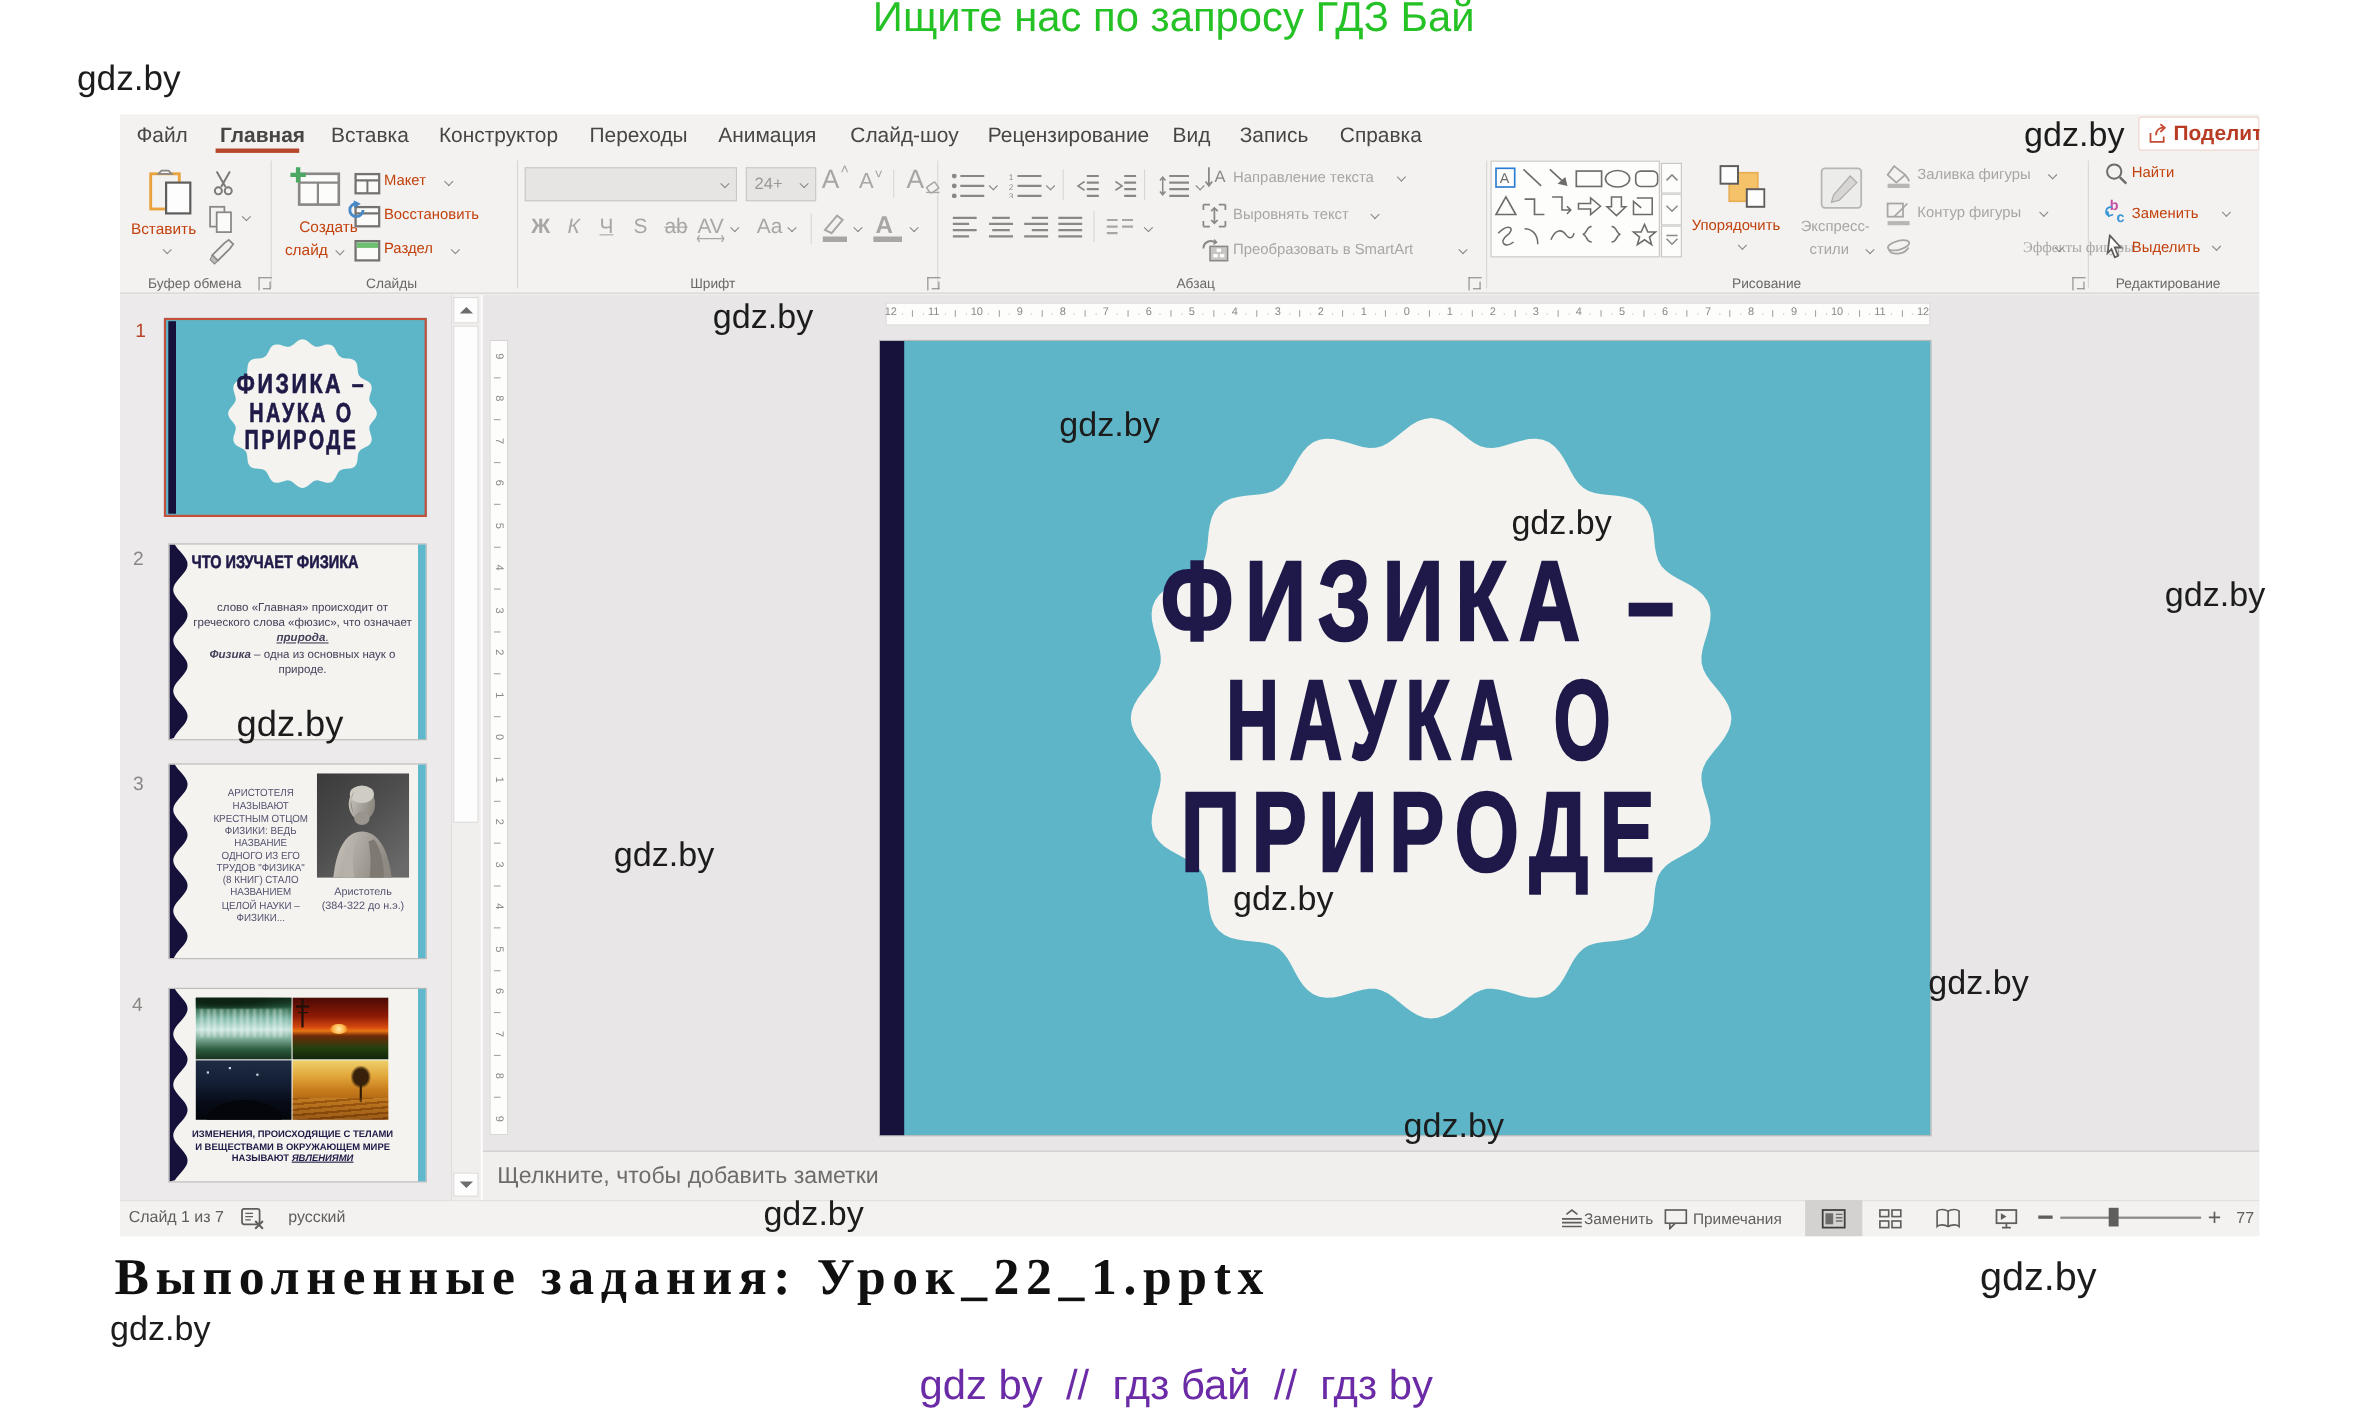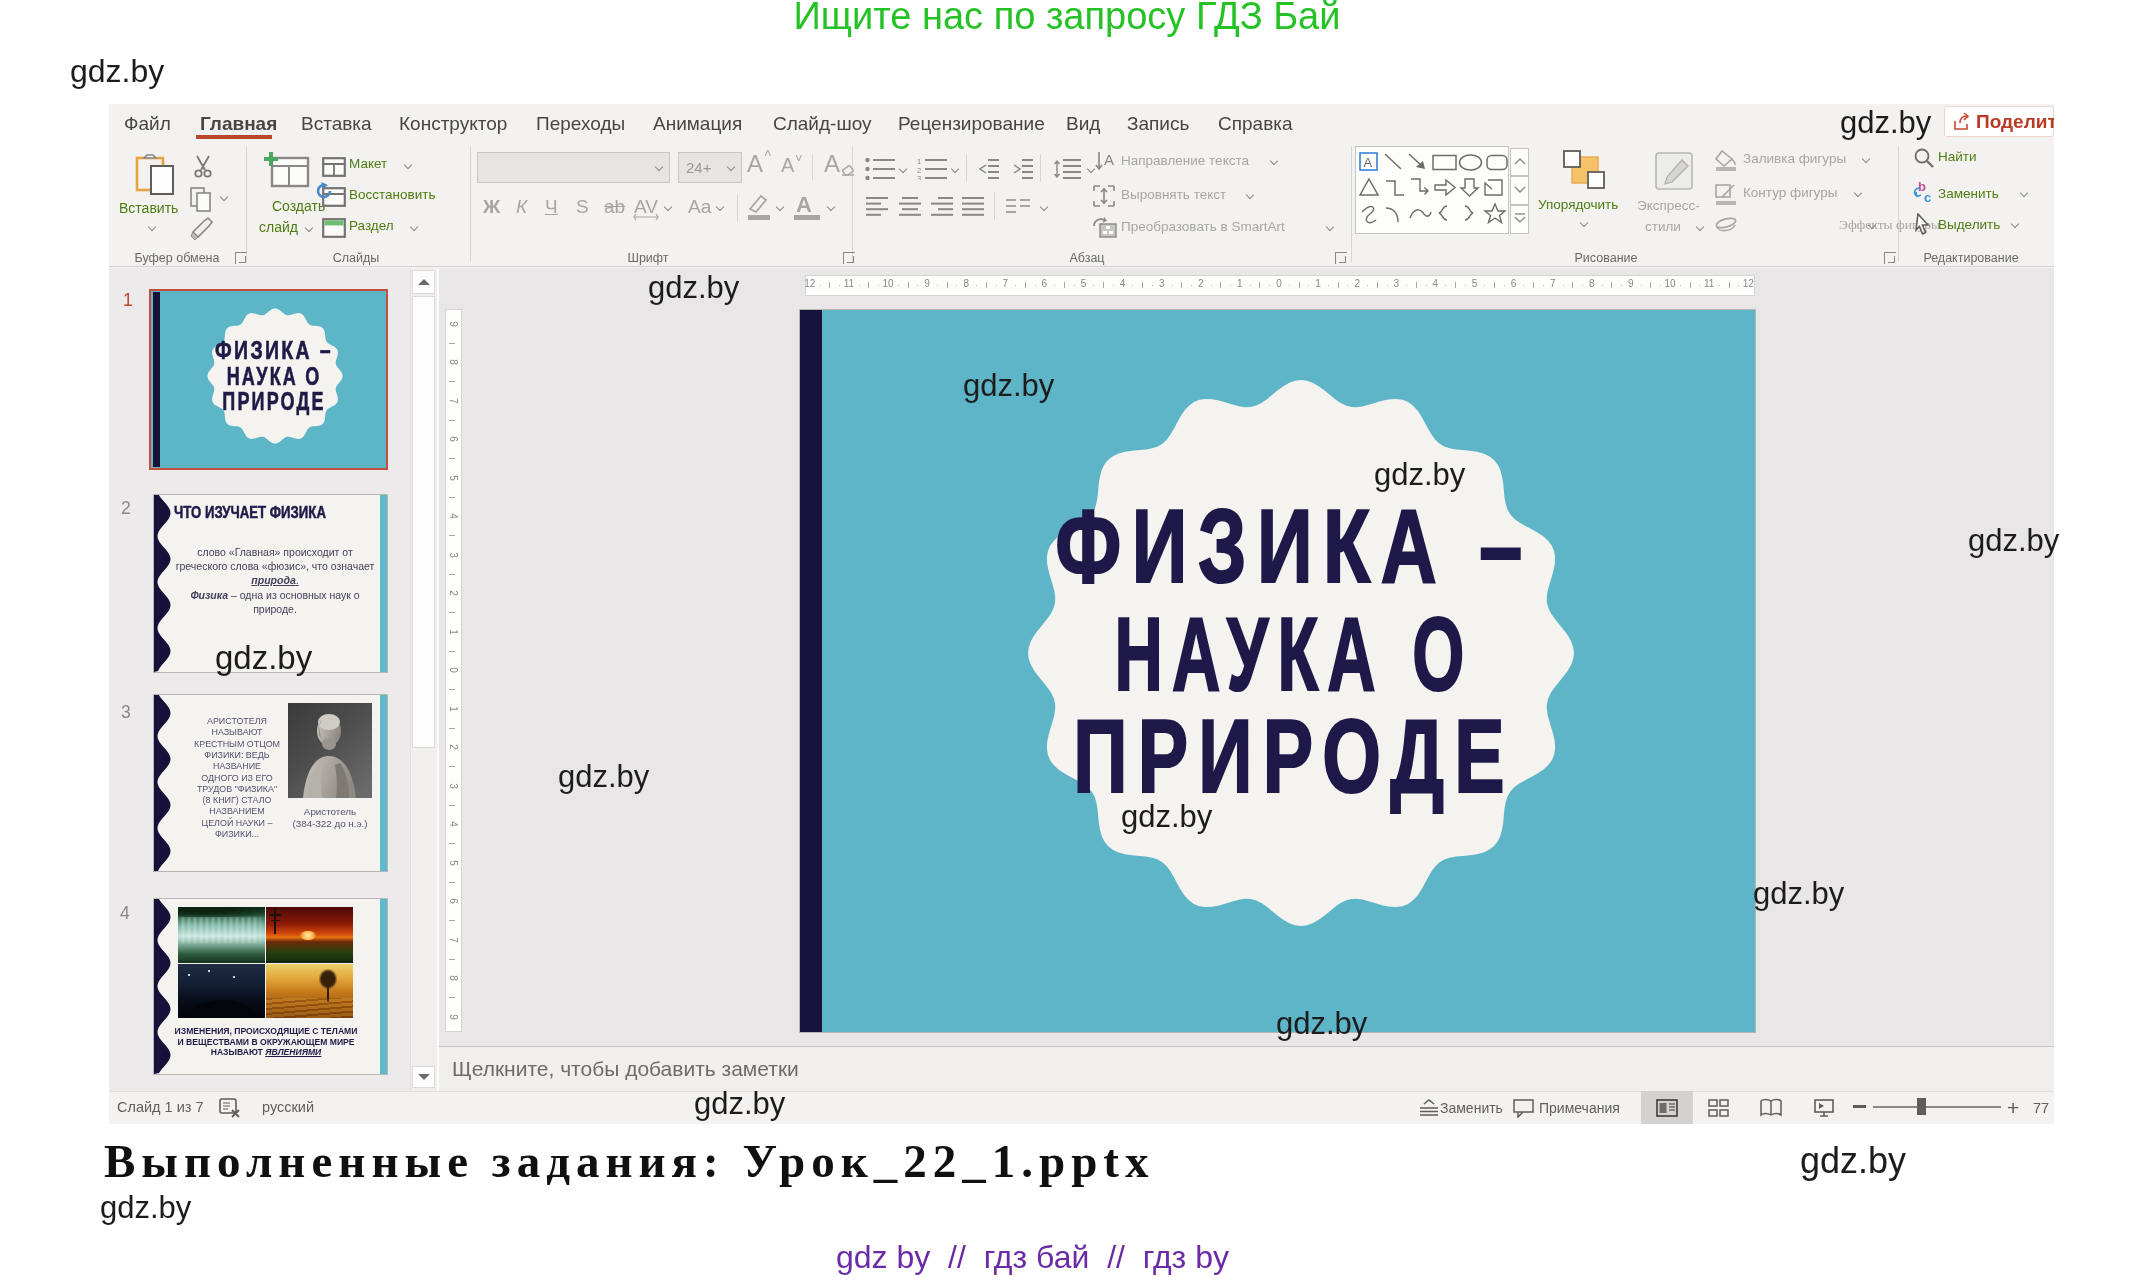--- a/index.html
+++ b/index.html
@@ -5,21 +5,21 @@
 html,body{width:2146px;height:1286px;background:#fff;font-family:"Liberation Sans",sans-serif;position:relative;overflow:hidden;}
 .a{position:absolute;}
 .wm{position:absolute;color:#1c1c1c;font-size:31px;line-height:1;white-space:nowrap;z-index:40;}
 .tab{position:absolute;top:9px;font-size:19px;color:#484644;white-space:nowrap;}
 .grplabel{position:absolute;top:147px;font-size:12.5px;color:#6b6966;white-space:nowrap;transform:translateX(-50%);}
 .gdiv{position:absolute;top:42px;width:1px;height:116px;background:#d8d6d3;}
 .launch{position:absolute;width:12px;height:12px;border-left:1.5px solid #8a8886;border-top:1.5px solid #8a8886;}
 .launch:after{content:"";position:absolute;right:1px;bottom:1px;width:6px;height:6px;border-right:1.5px solid #8a8886;border-bottom:1.5px solid #8a8886;}
 .chv{position:absolute;width:8px;height:8px;}
 .chv:after{content:"";position:absolute;left:1px;top:0;width:5px;height:5px;border-right:1.4px solid #8a8886;border-bottom:1.4px solid #8a8886;transform:rotate(45deg);}
-.rtxt{position:absolute;font-size:13.5px;color:#4d7c0f;white-space:nowrap;}
+.rtxt{position:absolute;font-size:13.5px;color:#c2410c;white-space:nowrap;}
 .gtxt{position:absolute;font-size:13.5px;color:#a8a6a3;white-space:nowrap;}
 .ruln{position:absolute;font-size:10px;color:#8a8886;transform:translateX(-50%);}
 .rult{position:absolute;width:1px;height:6px;background:#a8a6a3;}
 .ruld{position:absolute;width:1px;height:1px;background:#b8b6b3;}
 .vruln{position:absolute;font-size:10px;color:#8a8886;transform:translate(-50%,-50%) rotate(90deg);}
 .vrult{position:absolute;height:1px;width:6px;background:#a8a6a3;}
 .thnum{position:absolute;font-size:17.5px;color:#8a8886;}
 
 </style></head><body>
 <div class="a" style="left:109px;top:104px;width:1945px;height:1020px;background:#f3f2f1;overflow:hidden;">
@@ -622,21 +622,21 @@
 <div class="a" style="left:691px;top:206px;width:22px;height:722px;background:#17123c;"></div>
 <svg class="a" style="left:918px;top:275px;" width="548" height="548" viewBox="0 0 548 548">
       <path d="M547.0,274.0 L546.2,280.1 L544.0,286.1 L540.6,292.0 L536.4,297.6 L531.9,303.1 L527.6,308.4 L524.0,313.6 L521.4,318.9 L519.9,324.4 L519.8,330.1 L520.7,336.2 L522.4,342.6 L524.5,349.2 L526.4,356.0 L527.8,362.8 L528.1,369.4 L527.2,375.6 L524.9,381.2 L521.1,386.3 L516.2,390.7 L510.5,394.5 L504.3,397.9 L498.1,401.2 L492.4,404.5 L487.5,408.1 L483.5,412.3 L480.6,417.2 L478.8,422.8 L477.6,429.0 L476.9,435.8 L476.3,442.9 L475.2,449.8 L473.5,456.4 L470.8,462.2 L467.0,467.0 L462.2,470.8 L456.4,473.5 L449.8,475.2 L442.9,476.3 L435.8,476.9 L429.0,477.6 L422.8,478.8 L417.2,480.6 L412.3,483.5 L408.1,487.5 L404.5,492.4 L401.2,498.1 L397.9,504.3 L394.5,510.5 L390.7,516.2 L386.3,521.1 L381.2,524.9 L375.6,527.2 L369.4,528.1 L362.8,527.8 L356.0,526.4 L349.2,524.5 L342.6,522.4 L336.2,520.7 L330.1,519.8 L324.4,519.9 L318.9,521.4 L313.6,524.0 L308.4,527.6 L303.1,531.9 L297.6,536.4 L292.0,540.6 L286.1,544.0 L280.1,546.2 L274.0,547.0 L267.9,546.2 L261.9,544.0 L256.0,540.6 L250.4,536.4 L244.9,531.9 L239.6,527.6 L234.4,524.0 L229.1,521.4 L223.6,519.9 L217.9,519.8 L211.8,520.7 L205.4,522.4 L198.8,524.5 L192.0,526.4 L185.2,527.8 L178.6,528.1 L172.4,527.2 L166.8,524.9 L161.7,521.1 L157.3,516.2 L153.5,510.5 L150.1,504.3 L146.8,498.1 L143.5,492.4 L139.9,487.5 L135.7,483.5 L130.8,480.6 L125.2,478.8 L119.0,477.6 L112.2,476.9 L105.1,476.3 L98.2,475.2 L91.6,473.5 L85.8,470.8 L81.0,467.0 L77.2,462.2 L74.5,456.4 L72.8,449.8 L71.7,442.9 L71.1,435.8 L70.4,429.0 L69.2,422.8 L67.4,417.2 L64.5,412.3 L60.5,408.1 L55.6,404.5 L49.9,401.2 L43.7,397.9 L37.5,394.5 L31.8,390.7 L26.9,386.3 L23.1,381.2 L20.8,375.6 L19.9,369.4 L20.2,362.8 L21.6,356.0 L23.5,349.2 L25.6,342.6 L27.3,336.2 L28.2,330.1 L28.1,324.4 L26.6,318.9 L24.0,313.6 L20.4,308.4 L16.1,303.1 L11.6,297.6 L7.4,292.0 L4.0,286.1 L1.8,280.1 L1.0,274.0 L1.8,267.9 L4.0,261.9 L7.4,256.0 L11.6,250.4 L16.1,244.9 L20.4,239.6 L24.0,234.4 L26.6,229.1 L28.1,223.6 L28.2,217.9 L27.3,211.8 L25.6,205.4 L23.5,198.8 L21.6,192.0 L20.2,185.2 L19.9,178.6 L20.8,172.4 L23.1,166.8 L26.9,161.7 L31.8,157.3 L37.5,153.5 L43.7,150.1 L49.9,146.8 L55.6,143.5 L60.5,139.9 L64.5,135.7 L67.4,130.8 L69.2,125.2 L70.4,119.0 L71.1,112.2 L71.7,105.1 L72.8,98.2 L74.5,91.6 L77.2,85.8 L81.0,81.0 L85.8,77.2 L91.6,74.5 L98.2,72.8 L105.1,71.7 L112.2,71.1 L119.0,70.4 L125.2,69.2 L130.8,67.4 L135.7,64.5 L139.9,60.5 L143.5,55.6 L146.8,49.9 L150.1,43.7 L153.5,37.5 L157.3,31.8 L161.7,26.9 L166.8,23.1 L172.4,20.8 L178.6,19.9 L185.2,20.2 L192.0,21.6 L198.8,23.5 L205.4,25.6 L211.8,27.3 L217.9,28.2 L223.6,28.1 L229.1,26.6 L234.4,24.0 L239.6,20.4 L244.9,16.1 L250.4,11.6 L256.0,7.4 L261.9,4.0 L267.9,1.8 L274.0,1.0 L280.1,1.8 L286.1,4.0 L292.0,7.4 L297.6,11.6 L303.1,16.1 L308.4,20.4 L313.6,24.0 L318.9,26.6 L324.4,28.1 L330.1,28.2 L336.2,27.3 L342.6,25.6 L349.2,23.5 L356.0,21.6 L362.8,20.2 L369.4,19.9 L375.6,20.8 L381.2,23.1 L386.3,26.9 L390.7,31.8 L394.5,37.5 L397.9,43.7 L401.2,49.9 L404.5,55.6 L408.1,60.5 L412.3,64.5 L417.2,67.4 L422.8,69.2 L429.0,70.4 L435.8,71.1 L442.9,71.7 L449.8,72.8 L456.4,74.5 L462.2,77.2 L467.0,81.0 L470.8,85.8 L473.5,91.6 L475.2,98.2 L476.3,105.1 L476.9,112.2 L477.6,119.0 L478.8,125.2 L480.6,130.8 L483.5,135.7 L487.5,139.9 L492.4,143.5 L498.1,146.8 L504.3,150.1 L510.5,153.5 L516.2,157.3 L521.1,161.7 L524.9,166.8 L527.2,172.4 L528.1,178.6 L527.8,185.2 L526.4,192.0 L524.5,198.8 L522.4,205.4 L520.7,211.8 L519.8,217.9 L519.9,223.6 L521.4,229.1 L524.0,234.4 L527.6,239.6 L531.9,244.9 L536.4,250.4 L540.6,256.0 L544.0,261.9 L546.2,267.9 L547.0,274.0 Z" fill="#f4f3ef"></path>
     </svg>
 <div class="a" style="left:1185px;top:443px;transform:translate(-50%,-50%) scaleX(0.751);font-size:103px;font-weight:bold;color:#1e1948;letter-spacing:14px;white-space:nowrap;-webkit-text-stroke:2.2px #1e1948;">ФИЗИКА –</div>
 <div class="a" style="left:1185px;top:551px;transform:translate(-50%,-50%) scaleX(0.649);font-size:103px;font-weight:bold;color:#1e1948;letter-spacing:14px;white-space:nowrap;-webkit-text-stroke:2.2px #1e1948;">НАУКА О</div>
 <div class="a" style="left:1185px;top:653px;transform:translate(-50%,-50%) scaleX(0.732);font-size:103px;font-weight:bold;color:#1e1948;letter-spacing:14px;white-space:nowrap;-webkit-text-stroke:2.2px #1e1948;">ПРИРОДЕ</div>
 </div>
 <div class="a" style="left:50%;transform:translateX(-50%);top:-5px;margin-left:-6px;font-size:38px;color:#25c226;z-index:50;">Ищите нас по запросу ГДЗ Бай</div>
 <div class="a" style="left:104px;top:1134px;font-size:47px;font-weight:bold;font-family:'Liberation Serif',serif;color:#101010;letter-spacing:6px;z-index:50;white-space:nowrap;">Выполненные задания: Урок_22_1.pptx</div>
-<div class="a" style="left:836px;top:1239px;font-size:32px;color:#6b2ba6;z-index:50;white-space:nowrap;">gdz by&nbsp; //&nbsp; гдз бай&nbsp; //&nbsp; гдз by</div>
+<div class="a" style="left:836px;top:1239px;font-size:38px;color:#6b2ba6;z-index:50;white-space:nowrap;">gdz by&nbsp; //&nbsp; гдз бай&nbsp; //&nbsp; гдз by</div>
 <div class="wm" style="left:70px;top:55px;font-size:32px;">gdz.by</div>
 <div class="wm" style="left:1840px;top:107px;font-size:31px;">gdz.by</div>
 <div class="wm" style="left:648px;top:272px;font-size:31px;">gdz.by</div>
 <div class="wm" style="left:963px;top:370px;font-size:31px;">gdz.by</div>
 <div class="wm" style="left:1374px;top:459px;font-size:31px;">gdz.by</div>
 <div class="wm" style="left:1968px;top:525px;font-size:31px;">gdz.by</div>
 <div class="wm" style="left:558px;top:761px;font-size:31px;">gdz.by</div>
 <div class="wm" style="left:215px;top:641px;font-size:33px;">gdz.by</div>
 <div class="wm" style="left:1121px;top:801px;font-size:31px;">gdz.by</div>
 <div class="wm" style="left:1753px;top:878px;font-size:31px;">gdz.by</div>

